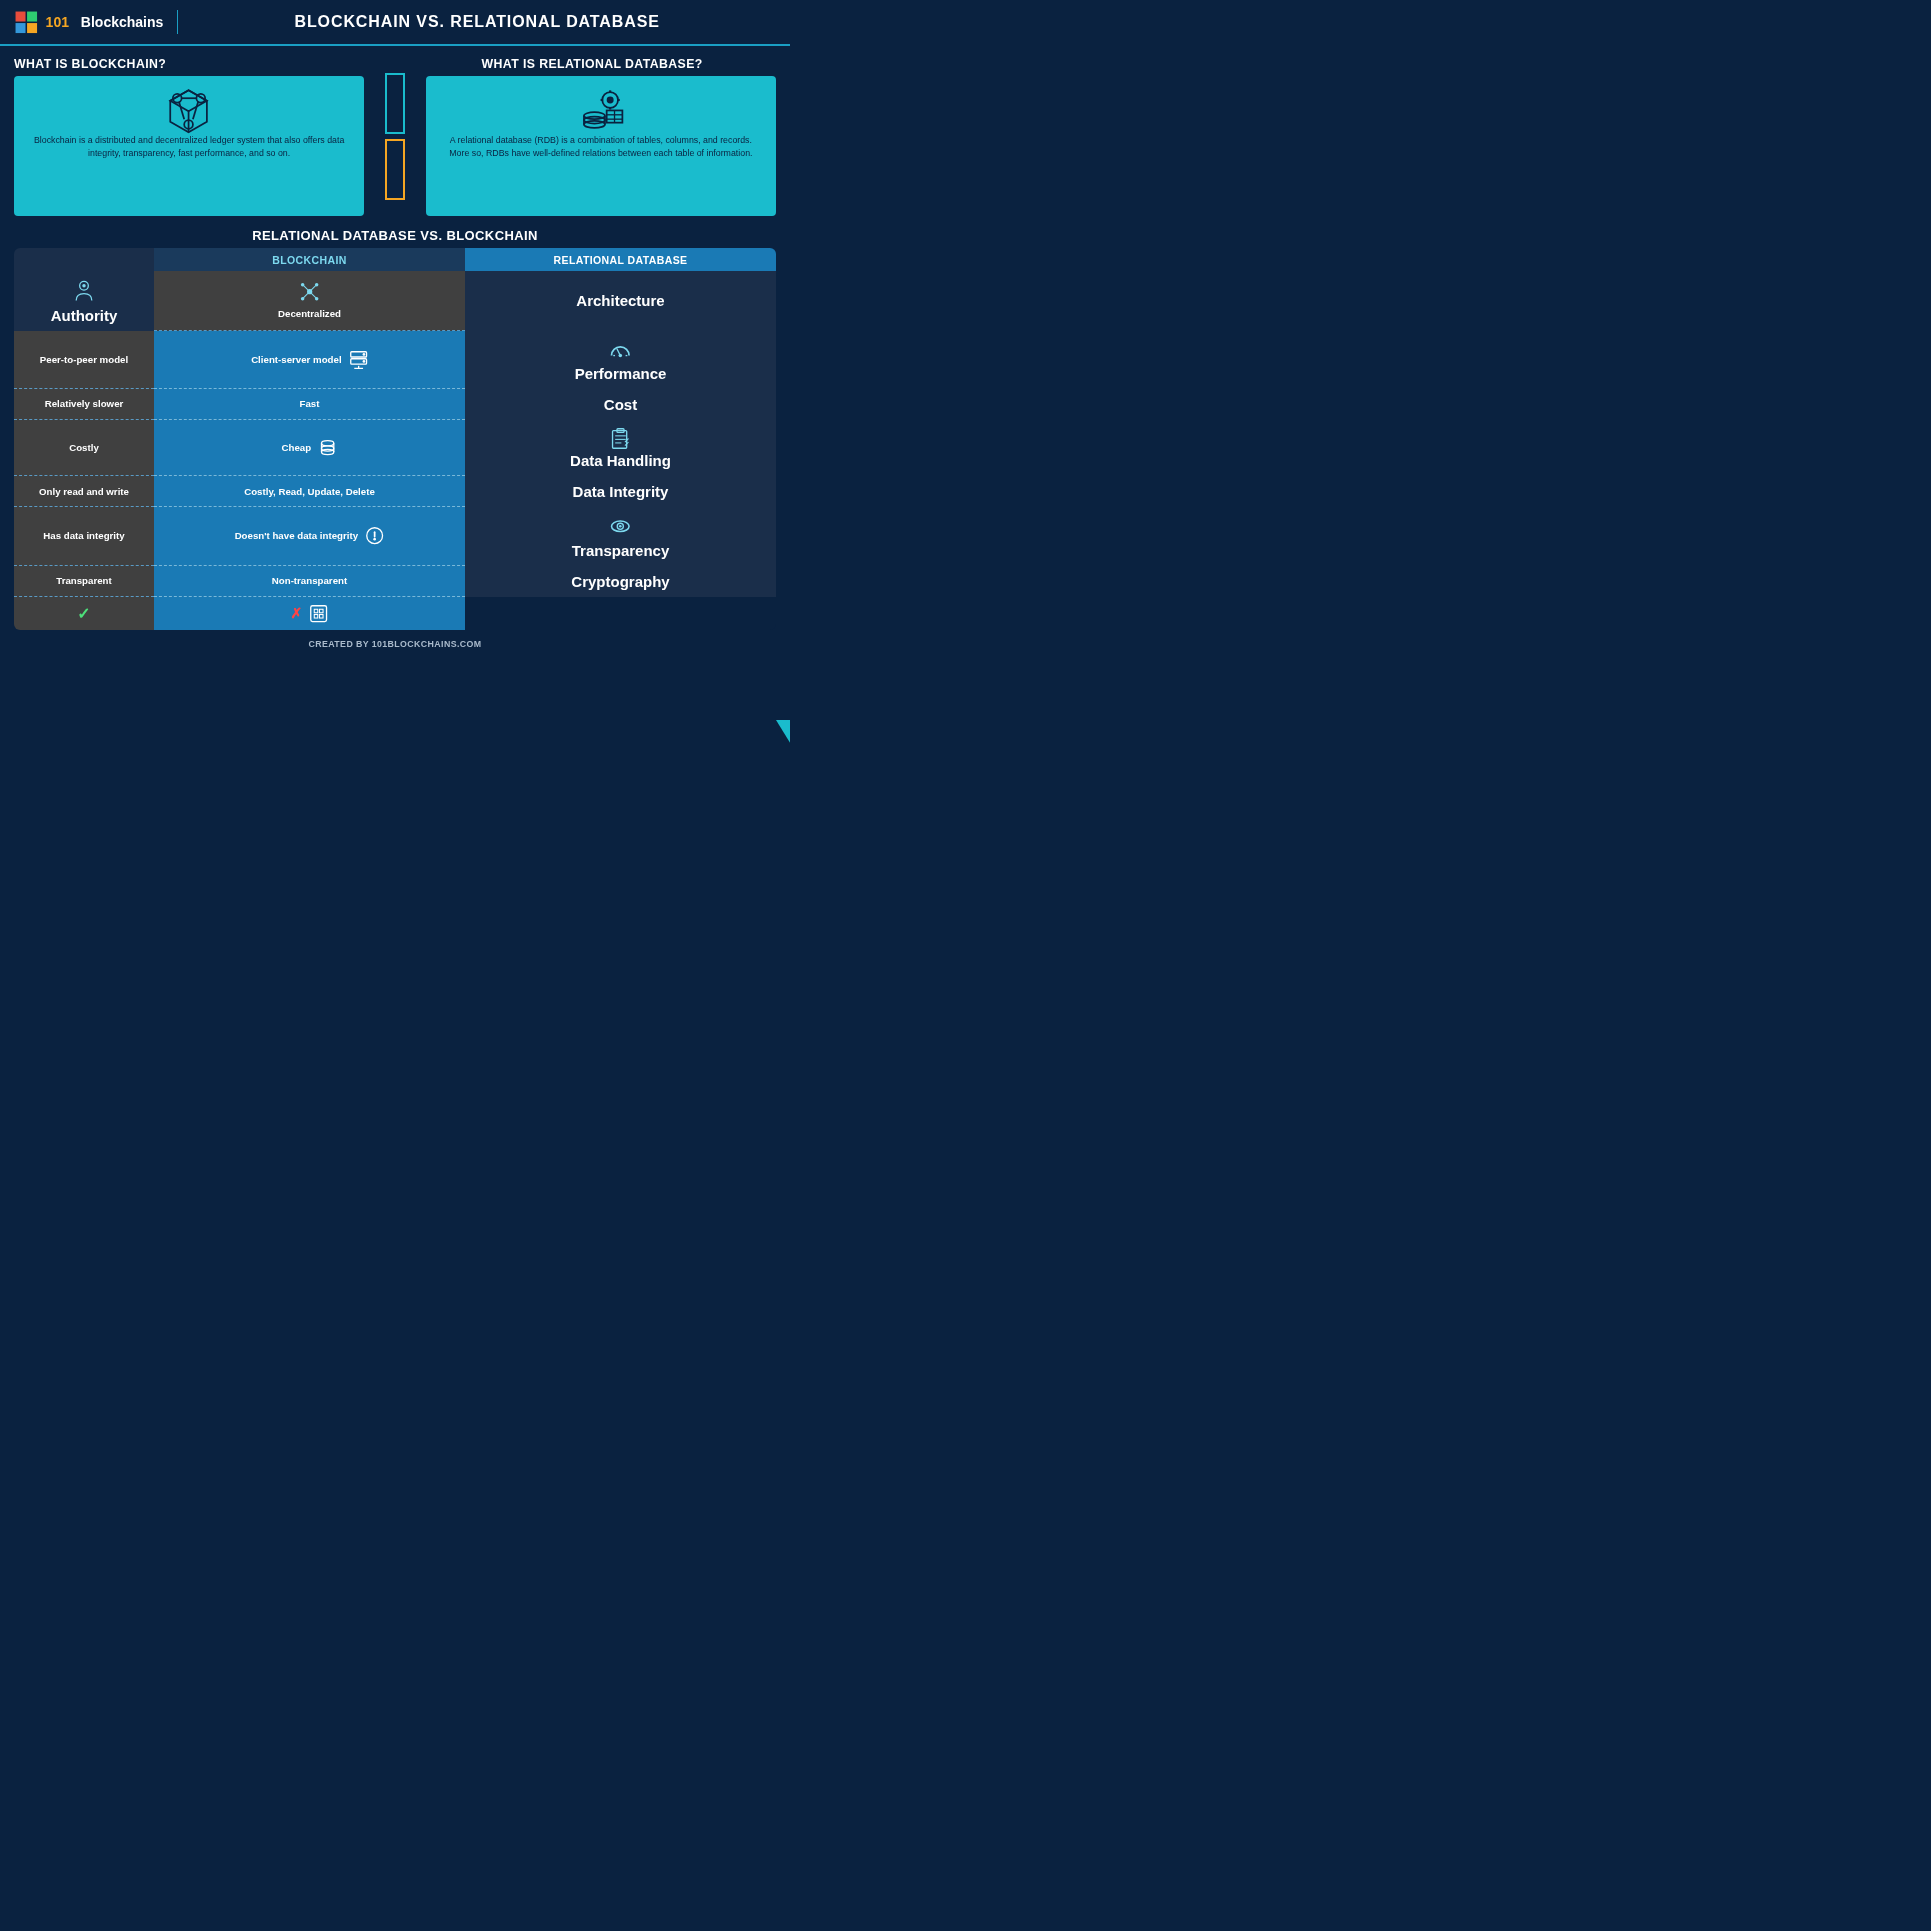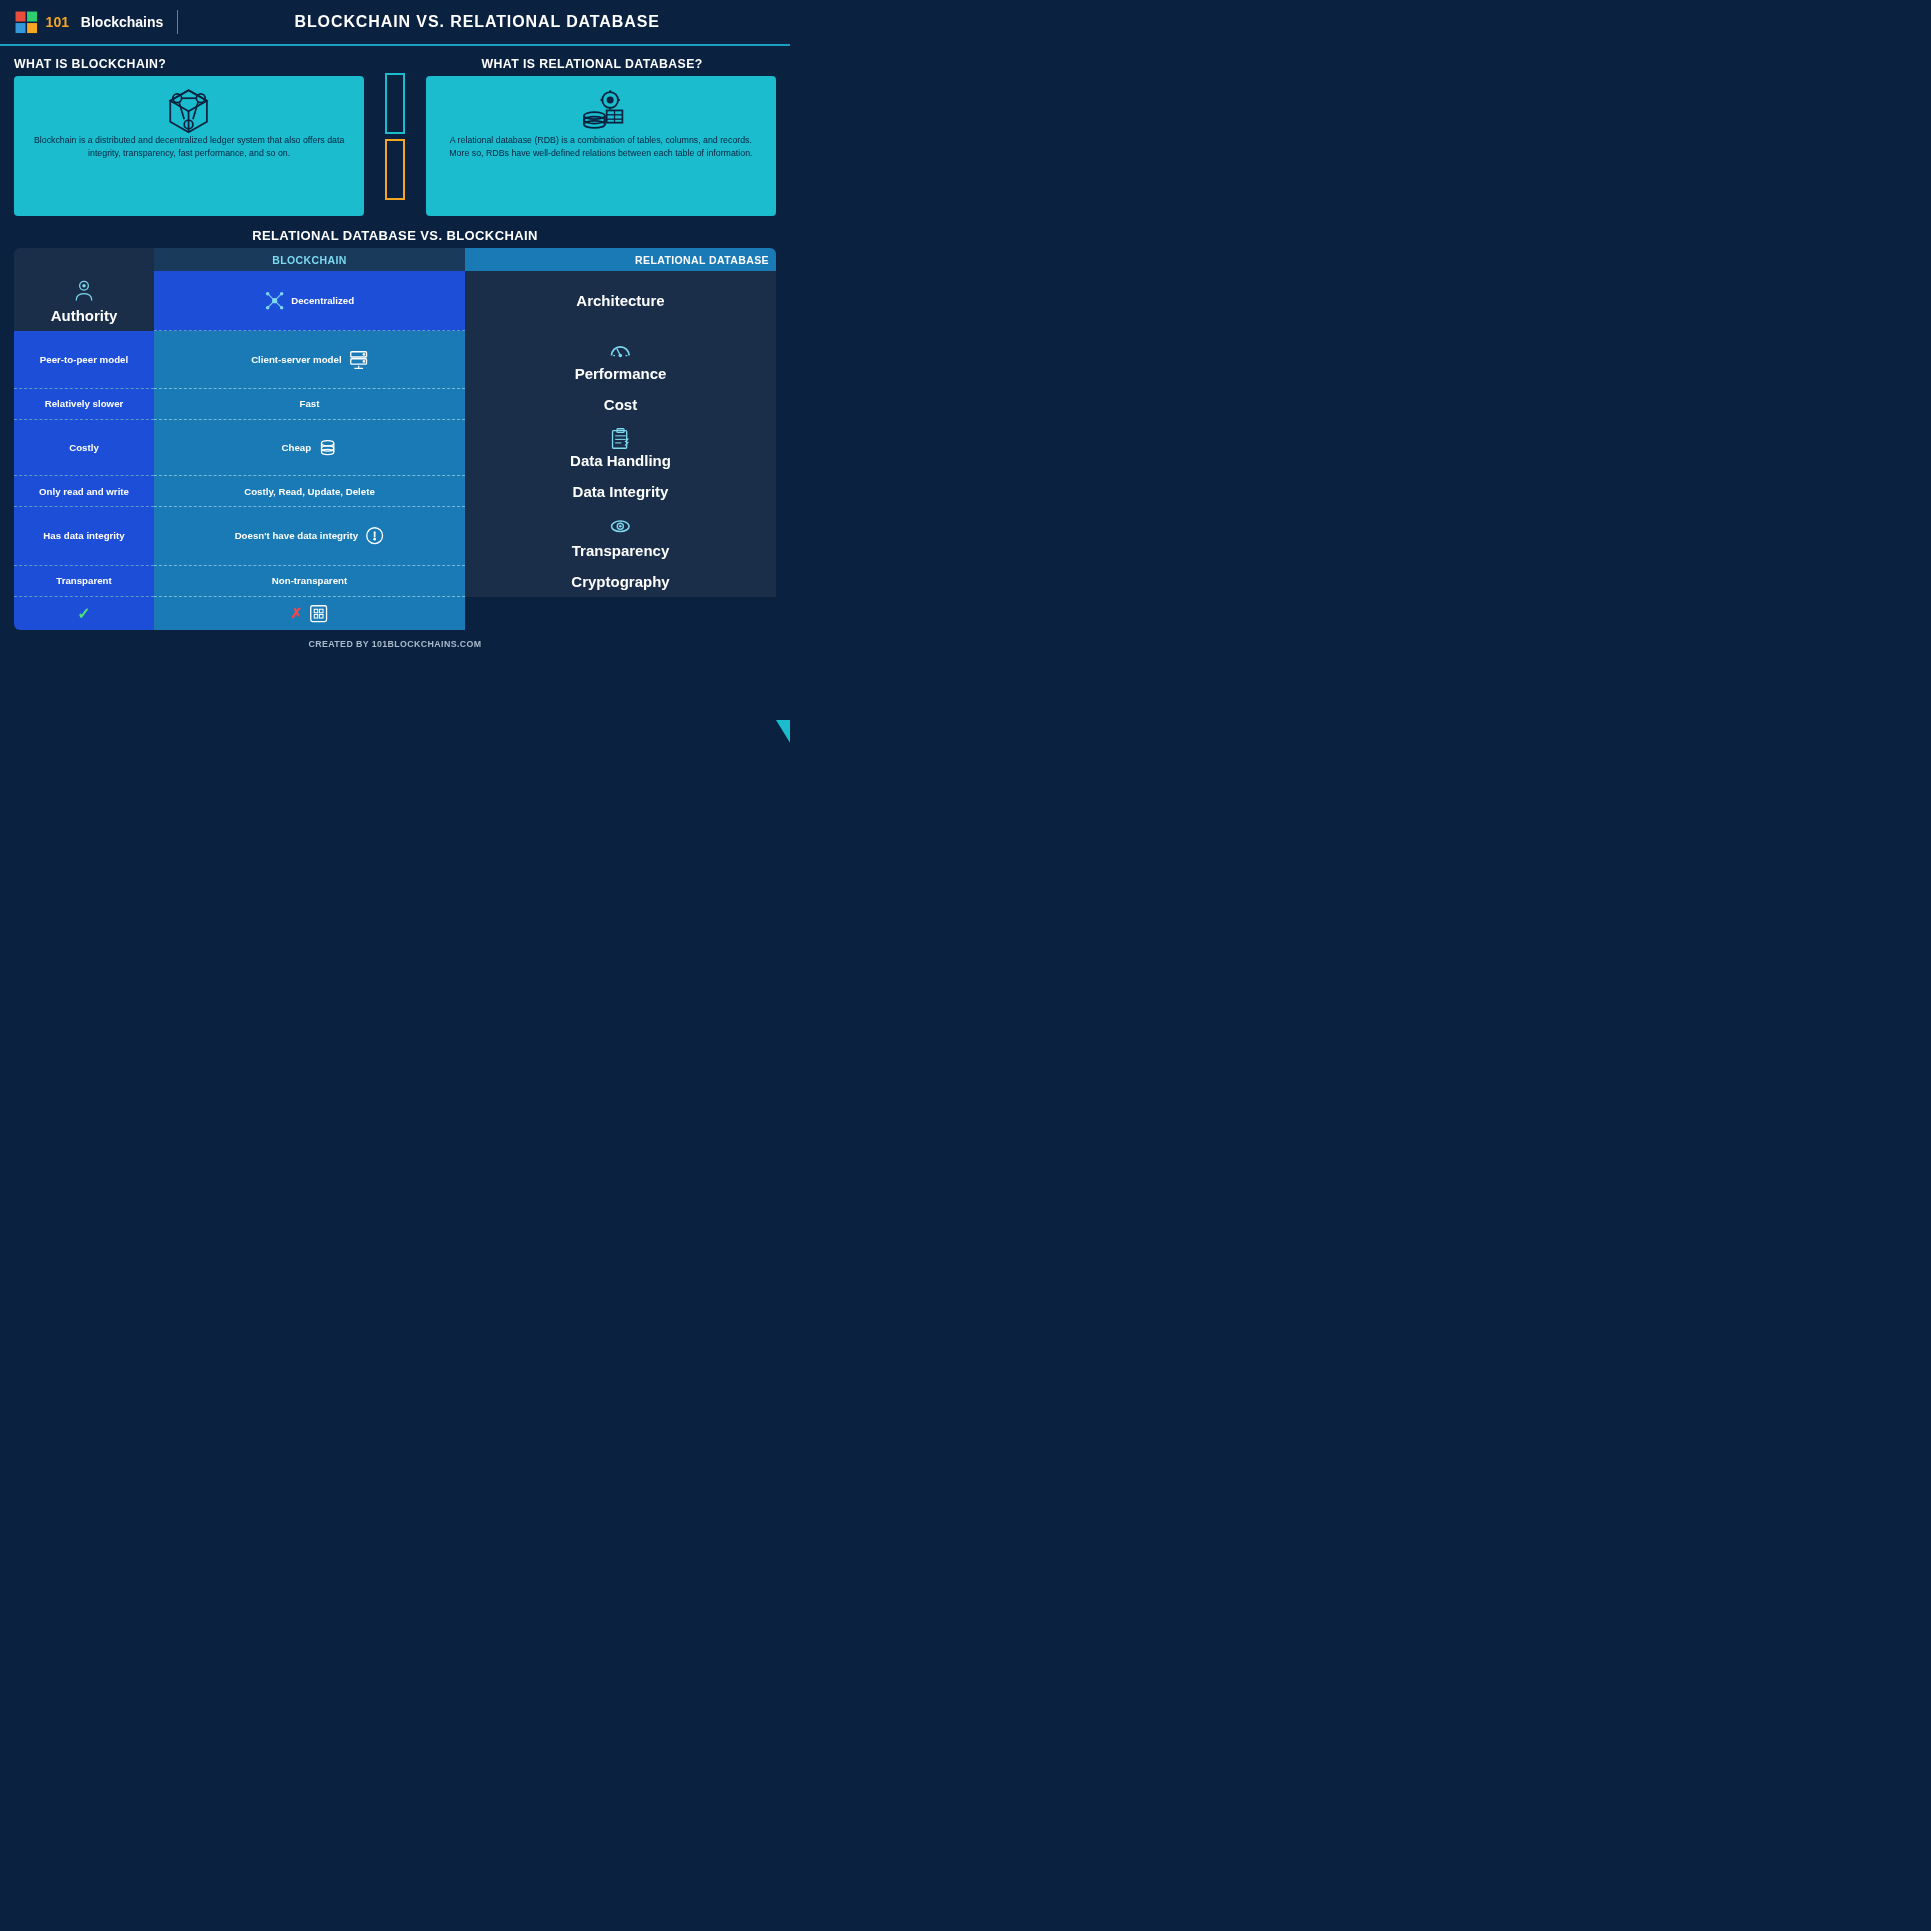--- a/index.html
+++ b/index.html
@@ -131,42 +131,43 @@
     .col-header {
       padding: 5.3px 7px;
       text-align: center;
       font-weight: 900;
       font-size: 10.5px;
       letter-spacing: 0.4px;
       text-transform: uppercase;
     }
     .col-header.label { background: #1a2e4a; color: white; }
     .col-header.blockchain { background: #1a3a5c; color: #7dd9ef; }
-    .col-header.relational { background: #1a7ab5; color: white; text-align: right; }
+    .col-header.relational { background: #1a7ab5; color: white; }
 
     .cell {
       padding: 7px 10.5px;
       display: flex;
       align-items: center;
       justify-content: center;
       font-size: 9.7px;
       font-weight: 700;
       position: relative;
     }
     .cell.label-cell {
       background: #1a2e4a;
       color: white;
       flex-direction: column;
       gap: 2.6px;
       font-size: 15px;
     }
     .cell.blockchain-cell {
-      background: #1d4ed8;
+      background: #404040;
       color: white;
       border-bottom: 1.3px dashed #5a9ac4;
+      flex-direction: column;
       gap: 7px;
     }
     .cell.relational-cell {
       background: #1a7ab5;
       color: white;
       border-bottom: 1.3px dashed #7ab8d8;
       flex-direction: row;
       gap: 7px;
     }
     .check-mark { color: #4ddf7a; font-size: 16px; font-weight: 900; }

